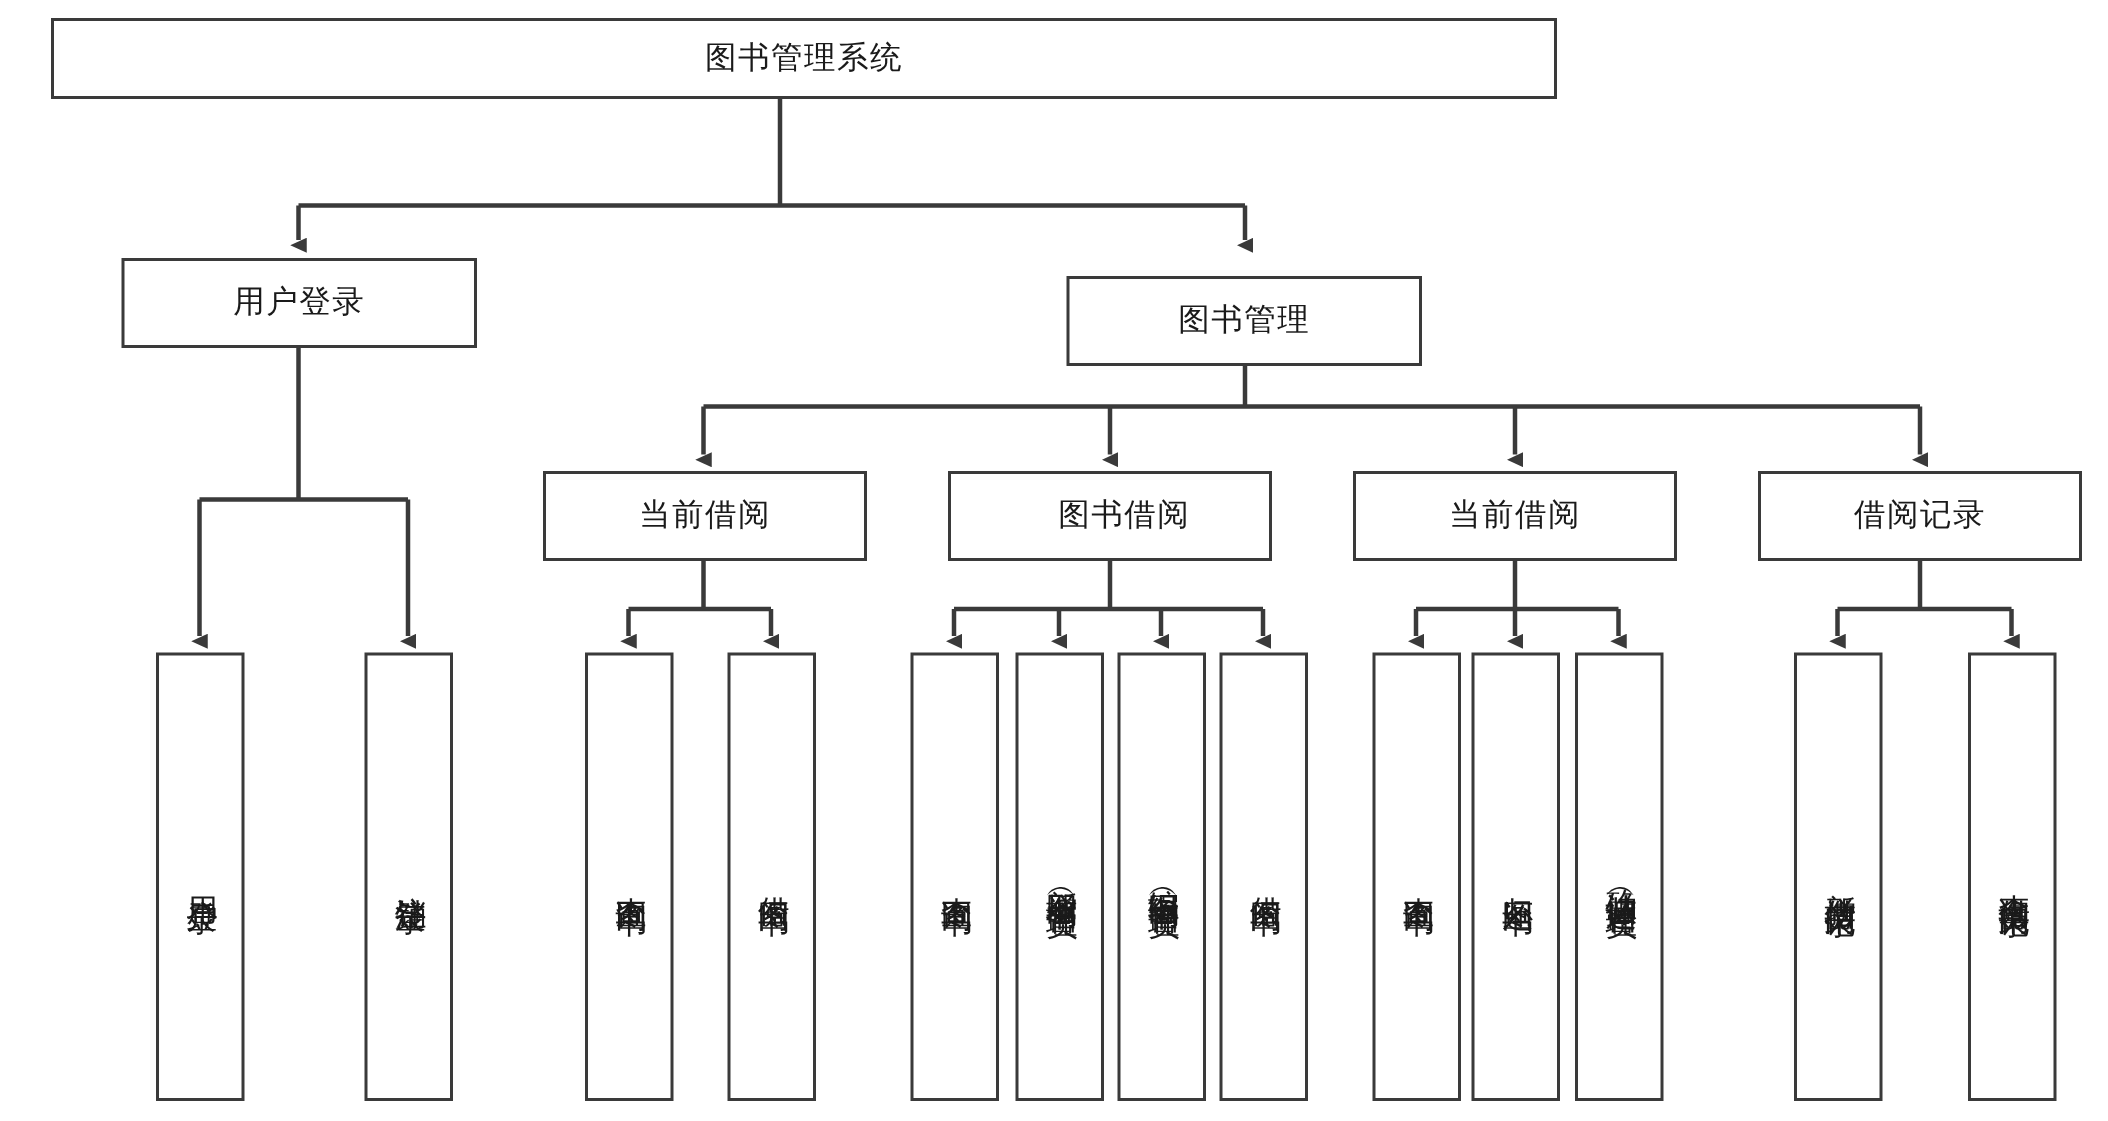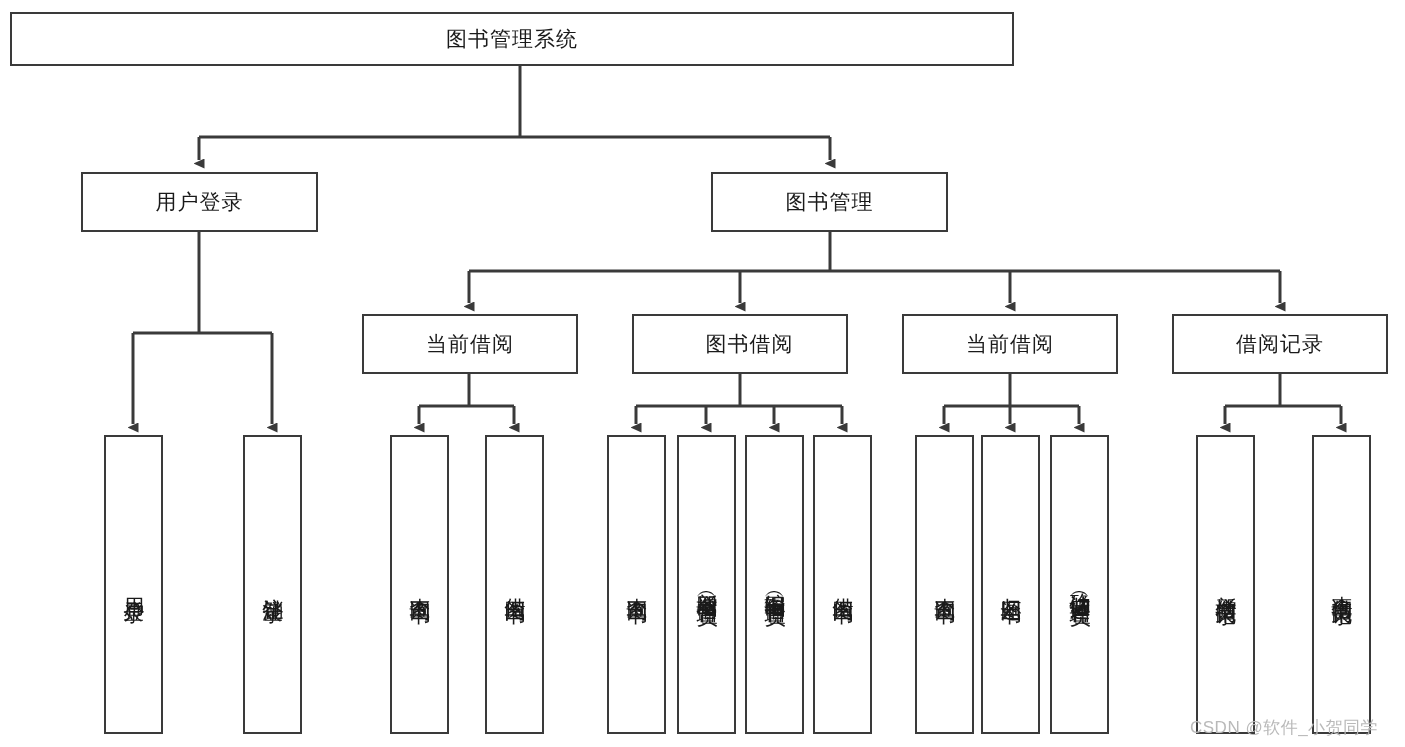--- a/index.html
+++ b/index.html
@@ -113,28 +113,28 @@
       <path d="M1010,406 L1010,424" marker-end="url(#arrow)"></path>
       <path d="M1079,406 L1079,424" marker-end="url(#arrow)"></path>
 
       <path d="M1280,374 L1280,406"></path>
       <path d="M1225,406 L1341,406"></path>
       <path d="M1225,406 L1225,424" marker-end="url(#arrow)"></path>
       <path d="M1341,406 L1341,424" marker-end="url(#arrow)"></path>
     </g>
   </svg>
 
-  <div class="node node-h" style="left:10px; top:12px; width:1004px; height:54px;">
+  <div class="node node-h" style="left:34px; top:12px; width:1004px; height:54px;">
     <span>图书管理系统</span>
   </div>
 
   <div class="node node-h" style="left:81px; top:172px; width:237px; height:60px;">
     <span>用户登录</span>
   </div>
-  <div class="node node-h" style="left:711px; top:172px; width:237px; height:60px;">
+  <div class="node node-h" style="left:711px; top:184px; width:237px; height:60px;">
     <span>图书管理</span>
   </div>
 
   <div class="node node-h" style="left:362px; top:314px; width:216px; height:60px;">
     <span>当前借阅</span>
   </div>
   <div class="node node-h" style="left:632px; top:314px; width:216px; height:60px;padding-left:19px;">
     <span>图书借阅</span>
   </div>
   <div class="node node-h" style="left:1172px; top:314px; width:216px; height:60px;">
@@ -181,15 +181,14 @@
     <span class="vtext">确认归还（管理员）</span>
   </div>
 
   <div class="node node-v" style="left:1196px; top:435px; width:59px; height:299px;">
     <span class="vtext">新增借阅记录</span>
   </div>
   <div class="node node-v" style="left:1312px; top:435px; width:59px; height:299px;">
     <span class="vtext">查询借阅记录</span>
   </div>
 
-  <div class="watermark" style="left:1190px; top:716px;">CSDN @软件_小贺同学</div>
 
 </div>
 
 </body></html>

